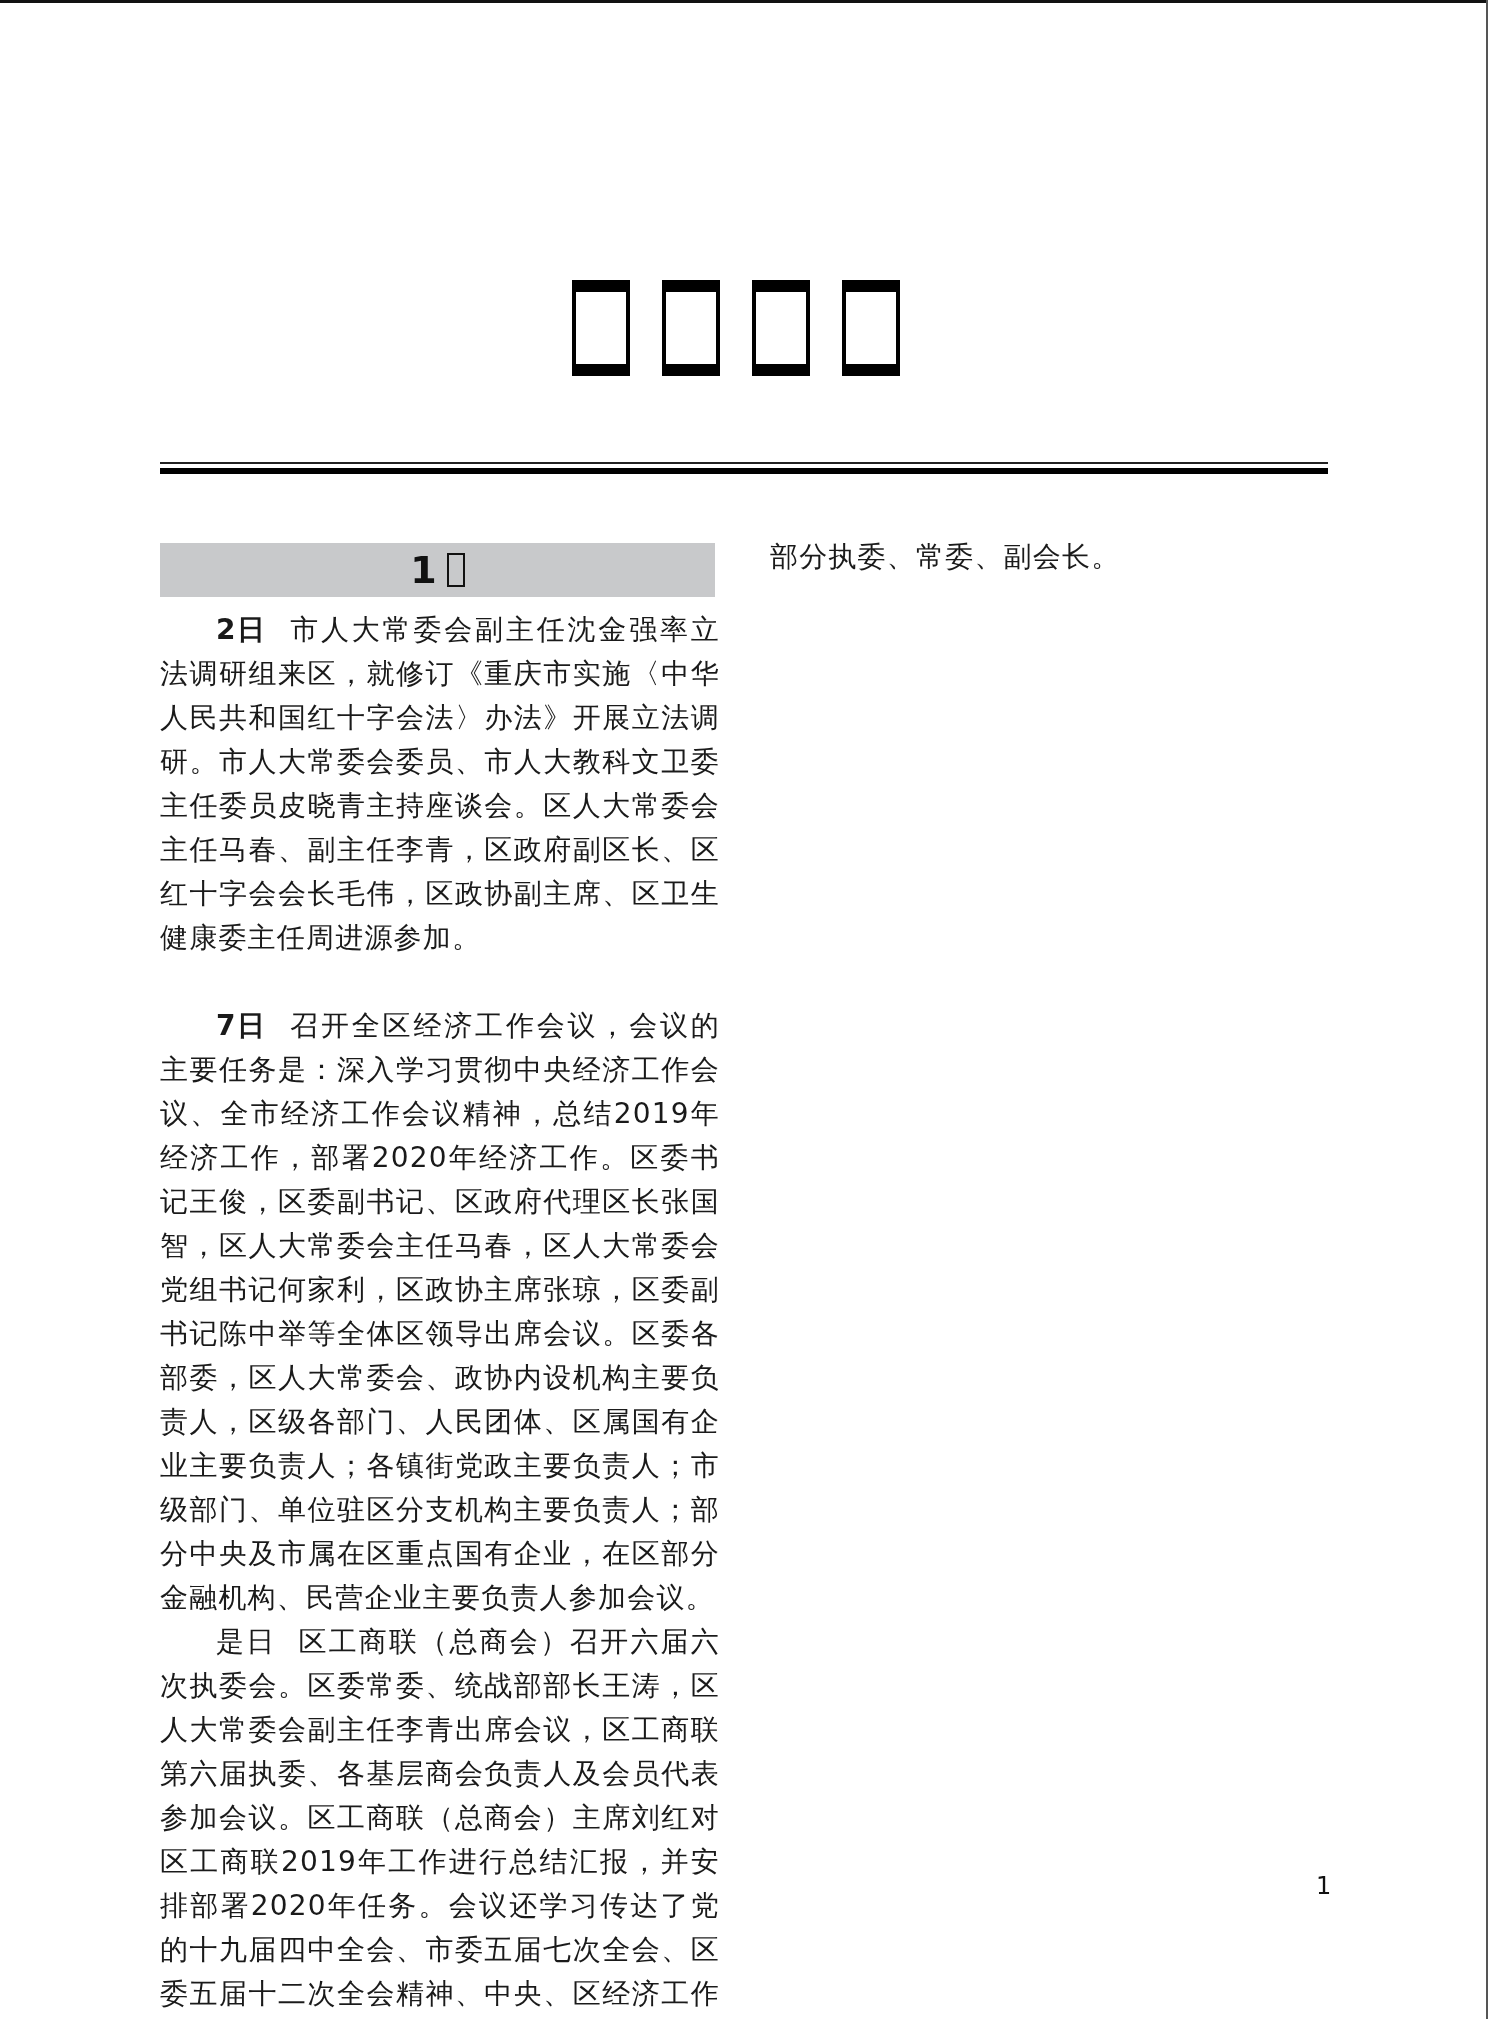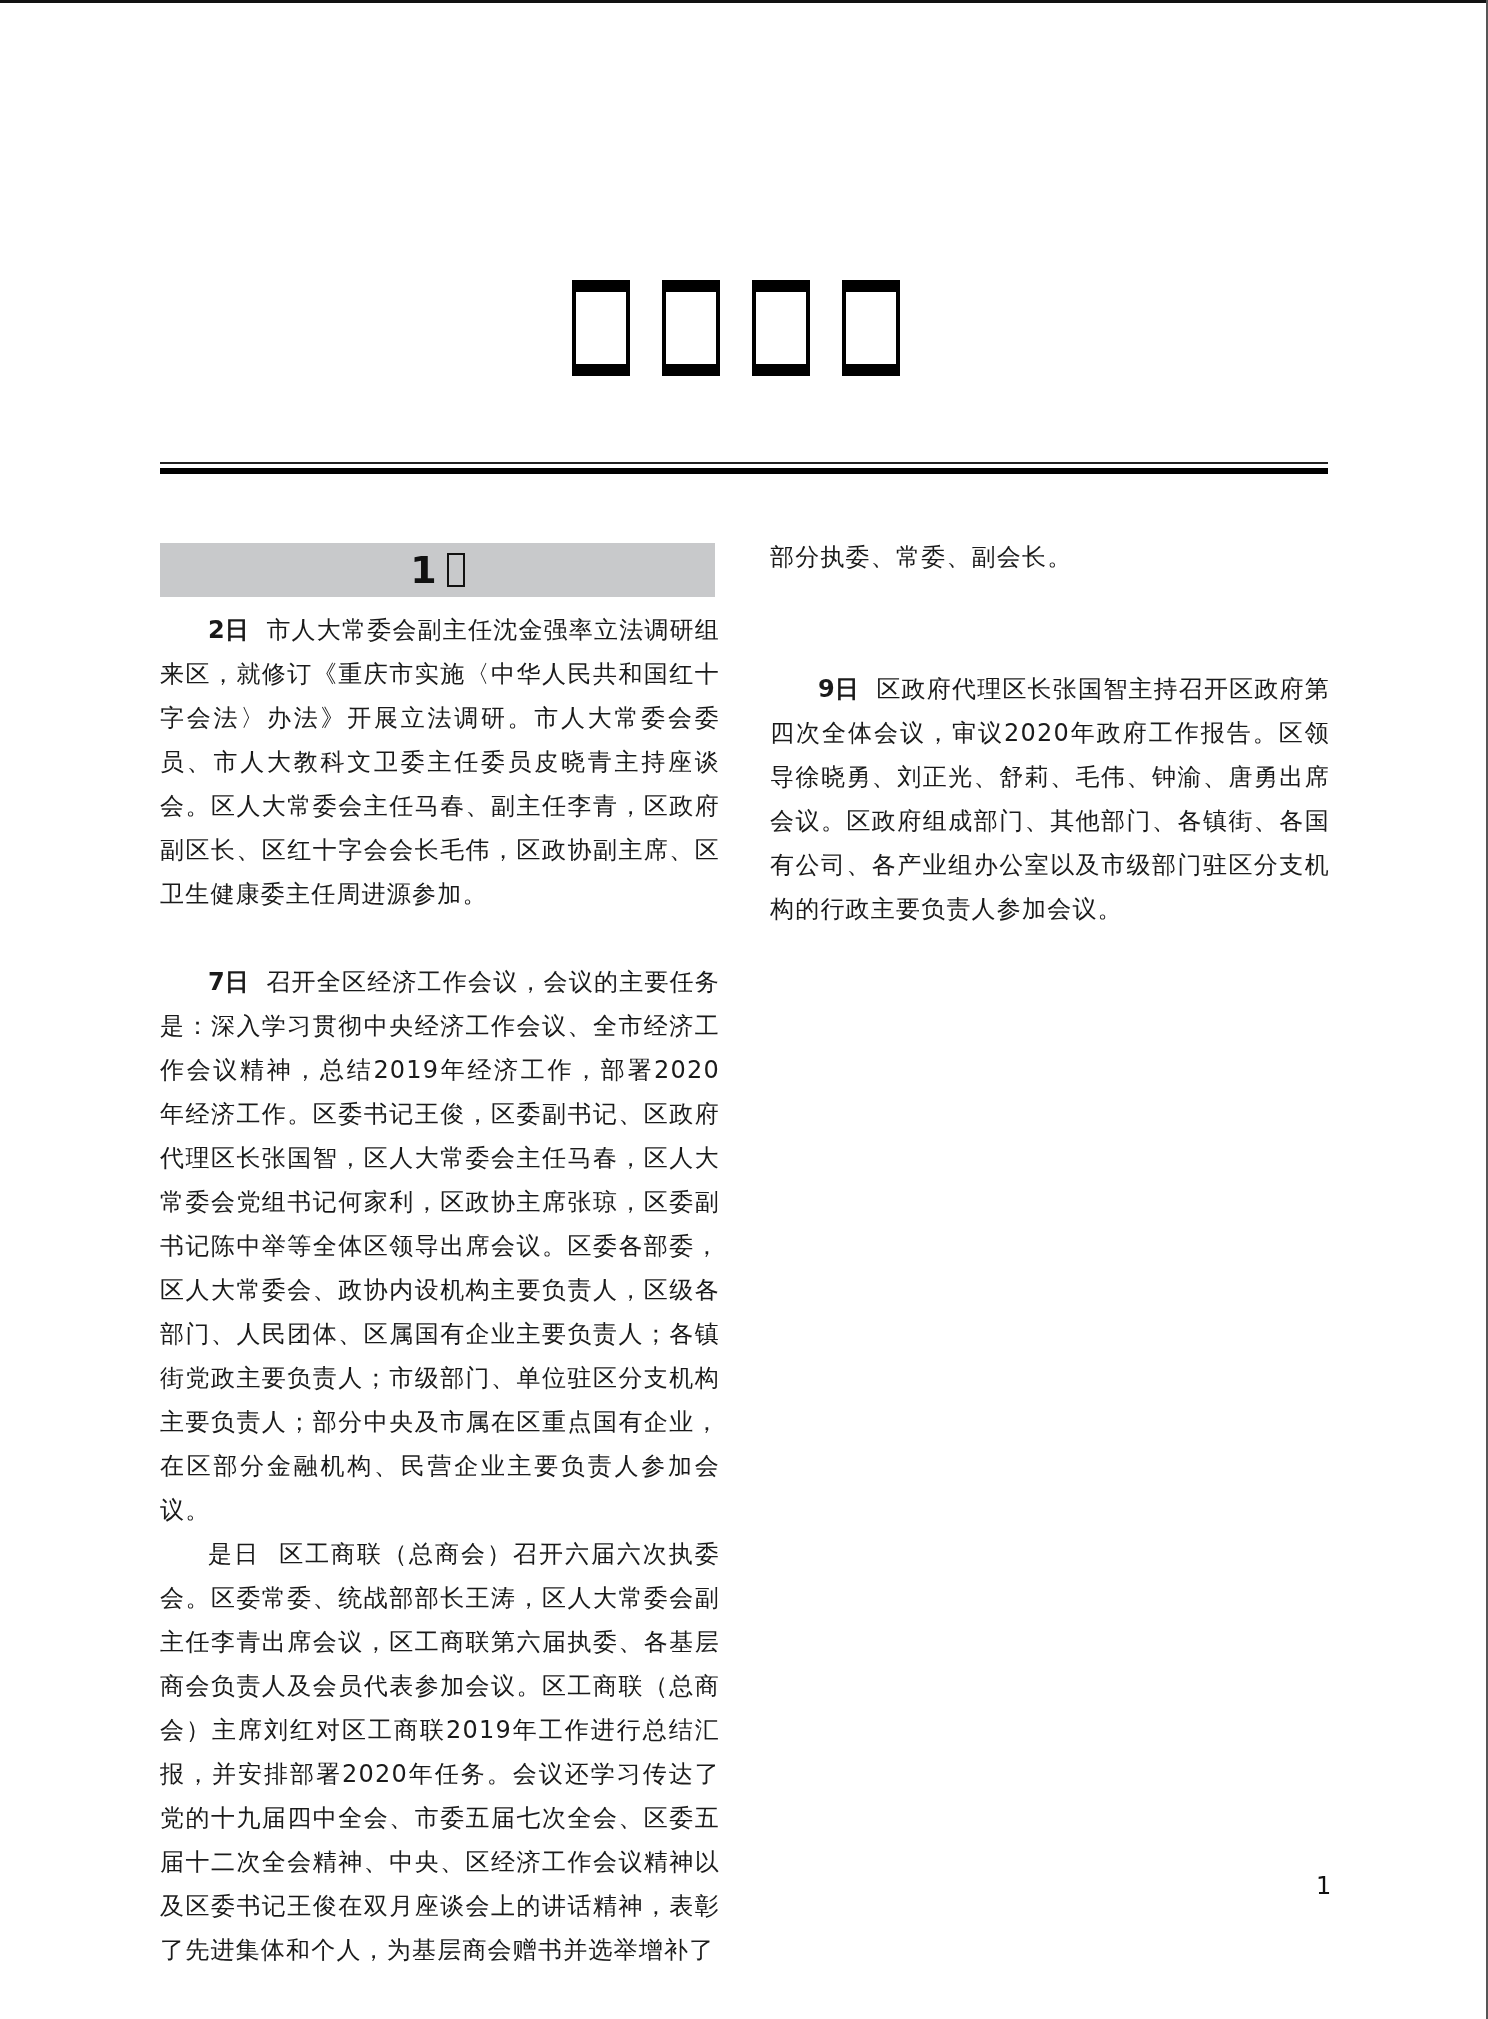--- a/index.html
+++ b/index.html
@@ -27,21 +27,21 @@
 
   .month-header {
     position: absolute; left: 160px; top: 543px; width: 555px; height: 54px;
     background: #c8c9cb; display: flex; justify-content: center; align-items: center;
   }
   .month-num { font-size: 38px; font-weight: bold; color: #111; margin-right: 10px; font-family: "DejaVu Sans", sans-serif; }
   .tofu-small {
     display: inline-block; width: 18px; height: 34px; border: 2px solid #111; box-sizing: border-box;
   }
 
-  .col { position: absolute; width: 560px; font-size: 24px; line-height: 44px; text-align: justify; letter-spacing: 1.2px; }
+  .col { position: absolute; width: 560px; font-size: 28px; line-height: 44px; text-align: justify; letter-spacing: 1.2px; }
   .col-left { left: 160px; top: 608px; }
   .col-right { left: 770px; top: 535px; }
   .para { margin: 0; text-indent: 2em; }
   .para.cont { text-indent: 0; }
   .gap { height: 44px; }
   .day { font-weight: bold; font-family: "DejaVu Sans", sans-serif; letter-spacing: 0; }
 
   .page-number {
     position: absolute; left: 1316px; top: 1872px; font-size: 24px; color: #111;
     font-family: "DejaVu Sans", sans-serif;
@@ -83,21 +83,17 @@
     <span>区工商联（总商会）召开六届六次执委会。区委常委、统战部部长王涛，区人大常委会副主任李青出席会议，区工商联第六届执委、各基层商会负责人及会员代表参加会议。区工商联（总商会）主席刘红对区工商联2019年工作进行总结汇报，并安排部署2020年任务。会议还学习传达了党的十九届四中全会、市委五届七次全会、区委五届十二次全会精神、中央、区经济工作会议精神以及区委书记王俊在双月座谈会上的讲话精神，表彰了先进集体和个人，为基层商会赠书并选举增补了</span>
   </p>
 </div>
 
 <div class="col col-right">
   <p class="para cont">
     <span>部分执委、常委、副会长。</span>
   </p>
   <div class="gap"></div>
   <div class="gap"></div>
-  <p class="para">
-    <span class="day">9日</span>&nbsp;
-    <span>区政府代理区长张国智主持召开区政府第四次全体会议，审议2020年政府工作报告。区领导徐晓勇、刘正光、舒莉、毛伟、钟渝、唐勇出席会议。区政府组成部门、其他部门、各镇街、各国有公司、各产业组办公室以及市级部门驻区分支机构的行政主要负责人参加会议。</span>
-  </p>
   <div class="gap"></div>
   <div class="gap"></div>
 </div>
 
 <div class="page-number">1</div>
 
 </body></html>

